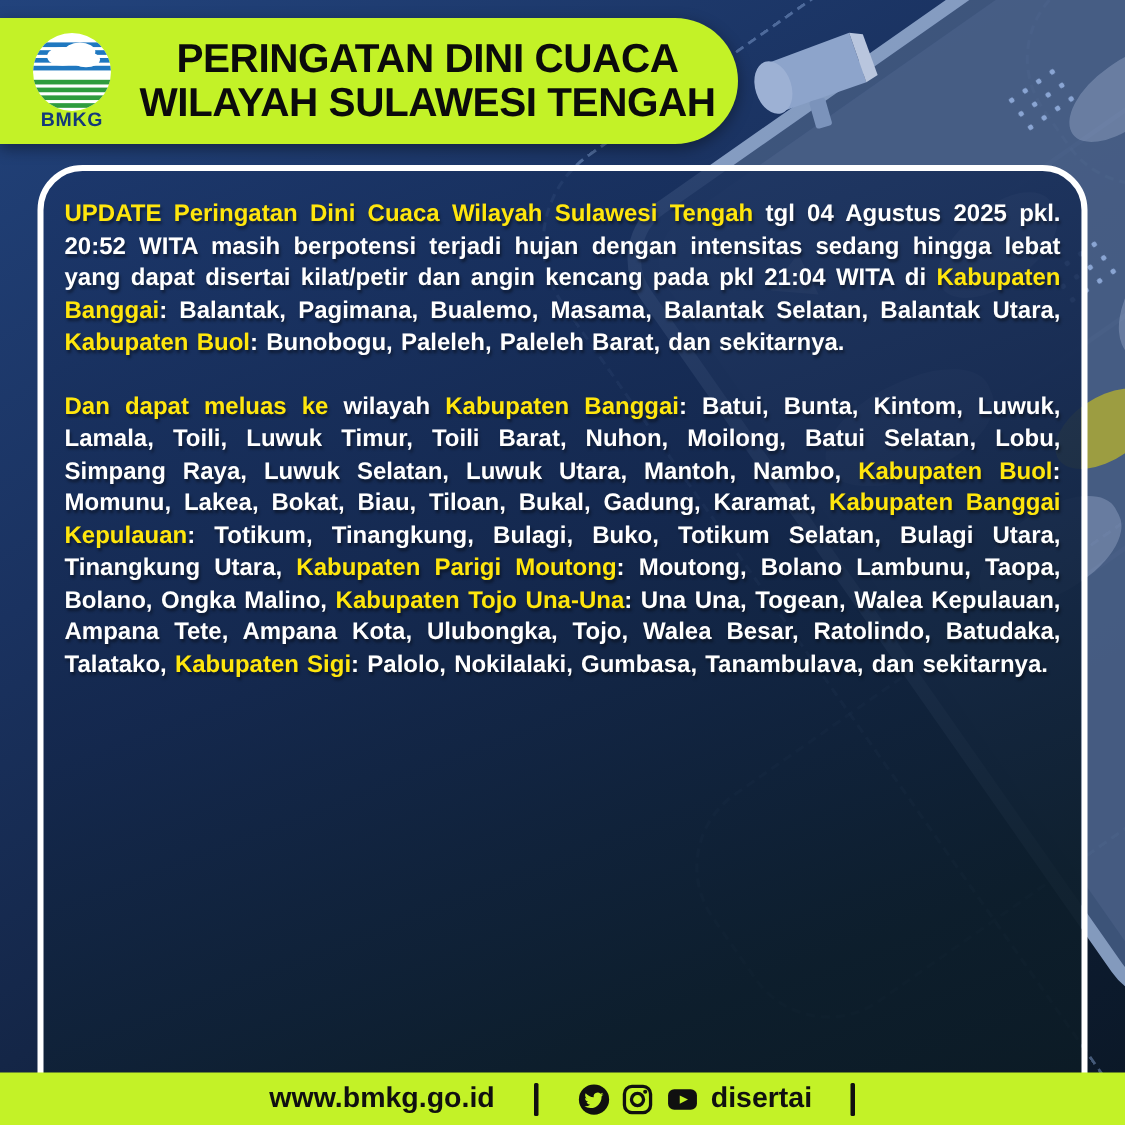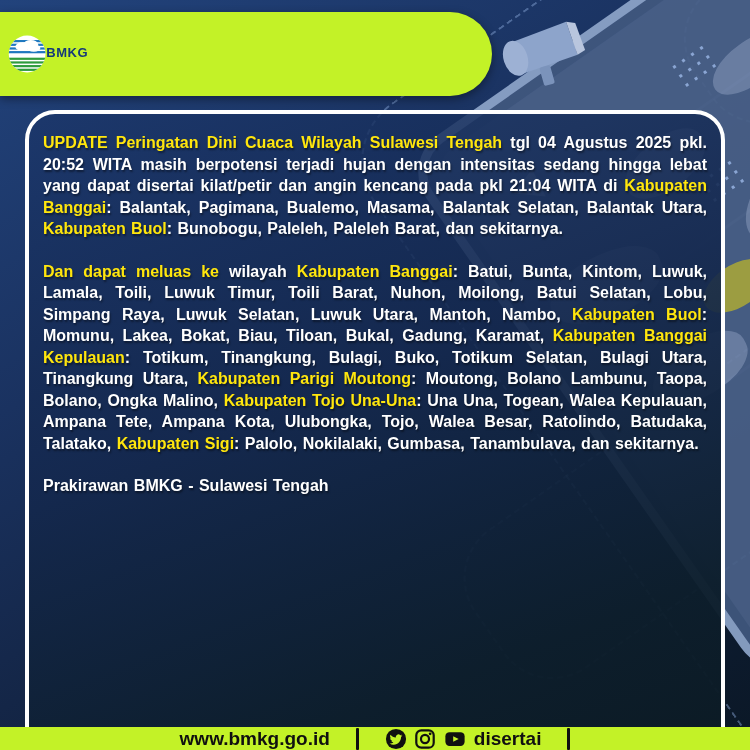--- a/index.html
+++ b/index.html
@@ -54,21 +54,21 @@
   .g1{left:672px;top:50px;}
   .g2{left:700px;top:165px;}
   .mega{position:absolute;left:497px;top:12px;transform:rotate(-6deg);}
 
   
   .banner{
     position:absolute;left:0;top:12px;width:492px;height:84px;z-index:5;
     background:var(--lime);border-radius:0 42px 42px 0;
     display:flex;align-items:center;box-shadow:0 3px 10px rgba(0,0,0,.4);
   }
-  .logo{display:flex;flex-direction:row;align-items:center;padding-left:8px;width:88px;}
+  .logo{display:flex;flex-direction:column;align-items:center;padding-left:8px;width:88px;}
   .logo-label{font-weight:bold;font-size:13px;color:#14397a;letter-spacing:.5px;margin-top:-3px;}
   .titles{flex:1;text-align:center;color:#0b0b0b;font-weight:bold;line-height:1.08;
     letter-spacing:-.3px;padding-right:10px;white-space:nowrap;}
   .title-line{font-size:27px;}
 
   
   .card{
     position:absolute;left:25px;top:110px;width:700px;height:710px;z-index:4;
     border:4px solid #ffffff;border-radius:30px;
     background:linear-gradient(160deg,rgba(27,54,106,.78) 0%,rgba(20,40,78,.90) 40%,rgba(13,30,44,.96) 75%,rgba(11,25,33,.98) 100%);
@@ -77,21 +77,21 @@
   .para{
     font-weight:bold;font-size:16px;line-height:21.5px;text-align:justify;
     color:#ffffff;margin-bottom:21px;text-shadow:1px 2px 2px rgba(0,0,0,.45);
     word-spacing:1px;
   }
   .hl{color:var(--yellow);}
   .wt{color:#ffffff;}
 
   
   .footer{
-    position:absolute;left:0;bottom:0;width:750px;height:23px;z-index:5;
+    position:absolute;left:0;bottom:0;width:750px;height:35px;z-index:5;
     background:var(--lime);color:var(--ink);
     display:flex;align-items:center;justify-content:center;gap:26px;
     font-weight:bold;
   }
   .ftxt{font-size:19px;}
   .divider{width:3px;height:22px;background:#101010;border-radius:1px;}
   .social,.call{display:flex;align-items:center;gap:7px;}
   .icon{display:block;}
 </style>
 </head>
@@ -146,27 +146,30 @@
           <rect x="0" y="36" width="52" height="3" fill="#2e9c3e"></rect>
           <rect x="0" y="41" width="52" height="3" fill="#2e9c3e"></rect>
           <rect x="0" y="46" width="52" height="3" fill="#2e9c3e"></rect>
           <ellipse cx="20" cy="16" rx="10" ry="6" fill="#ffffff"></ellipse>
           <ellipse cx="31" cy="13" rx="10" ry="6" fill="#ffffff"></ellipse>
           <ellipse cx="35" cy="18" rx="9" ry="5" fill="#ffffff"></ellipse>
         </g>
       </svg>
       <div class="logo-label">BMKG</div>
     </div>
+    <div class="titles">
+      <div class="title-line">PERINGATAN DINI CUACA</div>
+      <div class="title-line">WILAYAH SULAWESI TENGAH</div>
+    </div>
   </header>
 
   <main class="card">
     <div>
         <div class="para"><span class="hl">UPDATE Peringatan Dini Cuaca Wilayah Sulawesi Tengah</span><span class="wt"> tgl 04 Agustus 2025 pkl. 20:52 WITA masih berpotensi terjadi hujan dengan intensitas sedang hingga lebat yang dapat disertai kilat/petir dan angin kencang pada pkl 21:04 WITA di </span><span class="hl">Kabupaten Banggai</span><span class="wt">: Balantak, Pagimana, Bualemo, Masama, Balantak Selatan, Balantak Utara, </span><span class="hl">Kabupaten Buol</span><span class="wt">: Bunobogu, Paleleh, Paleleh Barat, dan sekitarnya.</span></div>
         <div class="para"><span class="hl">Dan dapat meluas ke</span><span class="wt"> wilayah </span><span class="hl">Kabupaten Banggai</span><span class="wt">: Batui, Bunta, Kintom, Luwuk, Lamala, Toili, Luwuk Timur, Toili Barat, Nuhon, Moilong, Batui Selatan, Lobu, Simpang Raya, Luwuk Selatan, Luwuk Utara, Mantoh, Nambo, </span><span class="hl">Kabupaten Buol</span><span class="wt">: Momunu, Lakea, Bokat, Biau, Tiloan, Bukal, Gadung, Karamat, </span><span class="hl">Kabupaten Banggai Kepulauan</span><span class="wt">: Totikum, Tinangkung, Bulagi, Buko, Totikum Selatan, Bulagi Utara, Tinangkung Utara, </span><span class="hl">Kabupaten Parigi Moutong</span><span class="wt">: Moutong, Bolano Lambunu, Taopa, Bolano, Ongka Malino, </span><span class="hl">Kabupaten Tojo Una-Una</span><span class="wt">: Una Una, Togean, Walea Kepulauan, Ampana Tete, Ampana Kota, Ulubongka, Tojo, Walea Besar, Ratolindo, Batudaka, Talatako, </span><span class="hl">Kabupaten Sigi</span><span class="wt">: Palolo, Nokilalaki, Gumbasa, Tanambulava, dan sekitarnya.</span></div>
-        <div class="para"><span class="wt">Prakirawan BMKG - Sulawesi Tengah</span></div>
       </div>
   </main>
 
   <footer class="footer">
     <span class="ftxt">www.bmkg.go.id</span>
     <span class="divider"></span>
     <span class="social">
       <svg class="icon" width="22" height="22" viewBox="0 0 24 24">
         <circle cx="12" cy="12" r="11" fill="#101010"></circle>
         <g transform="translate(5,5.6) scale(0.58)" fill="#c3f227">

